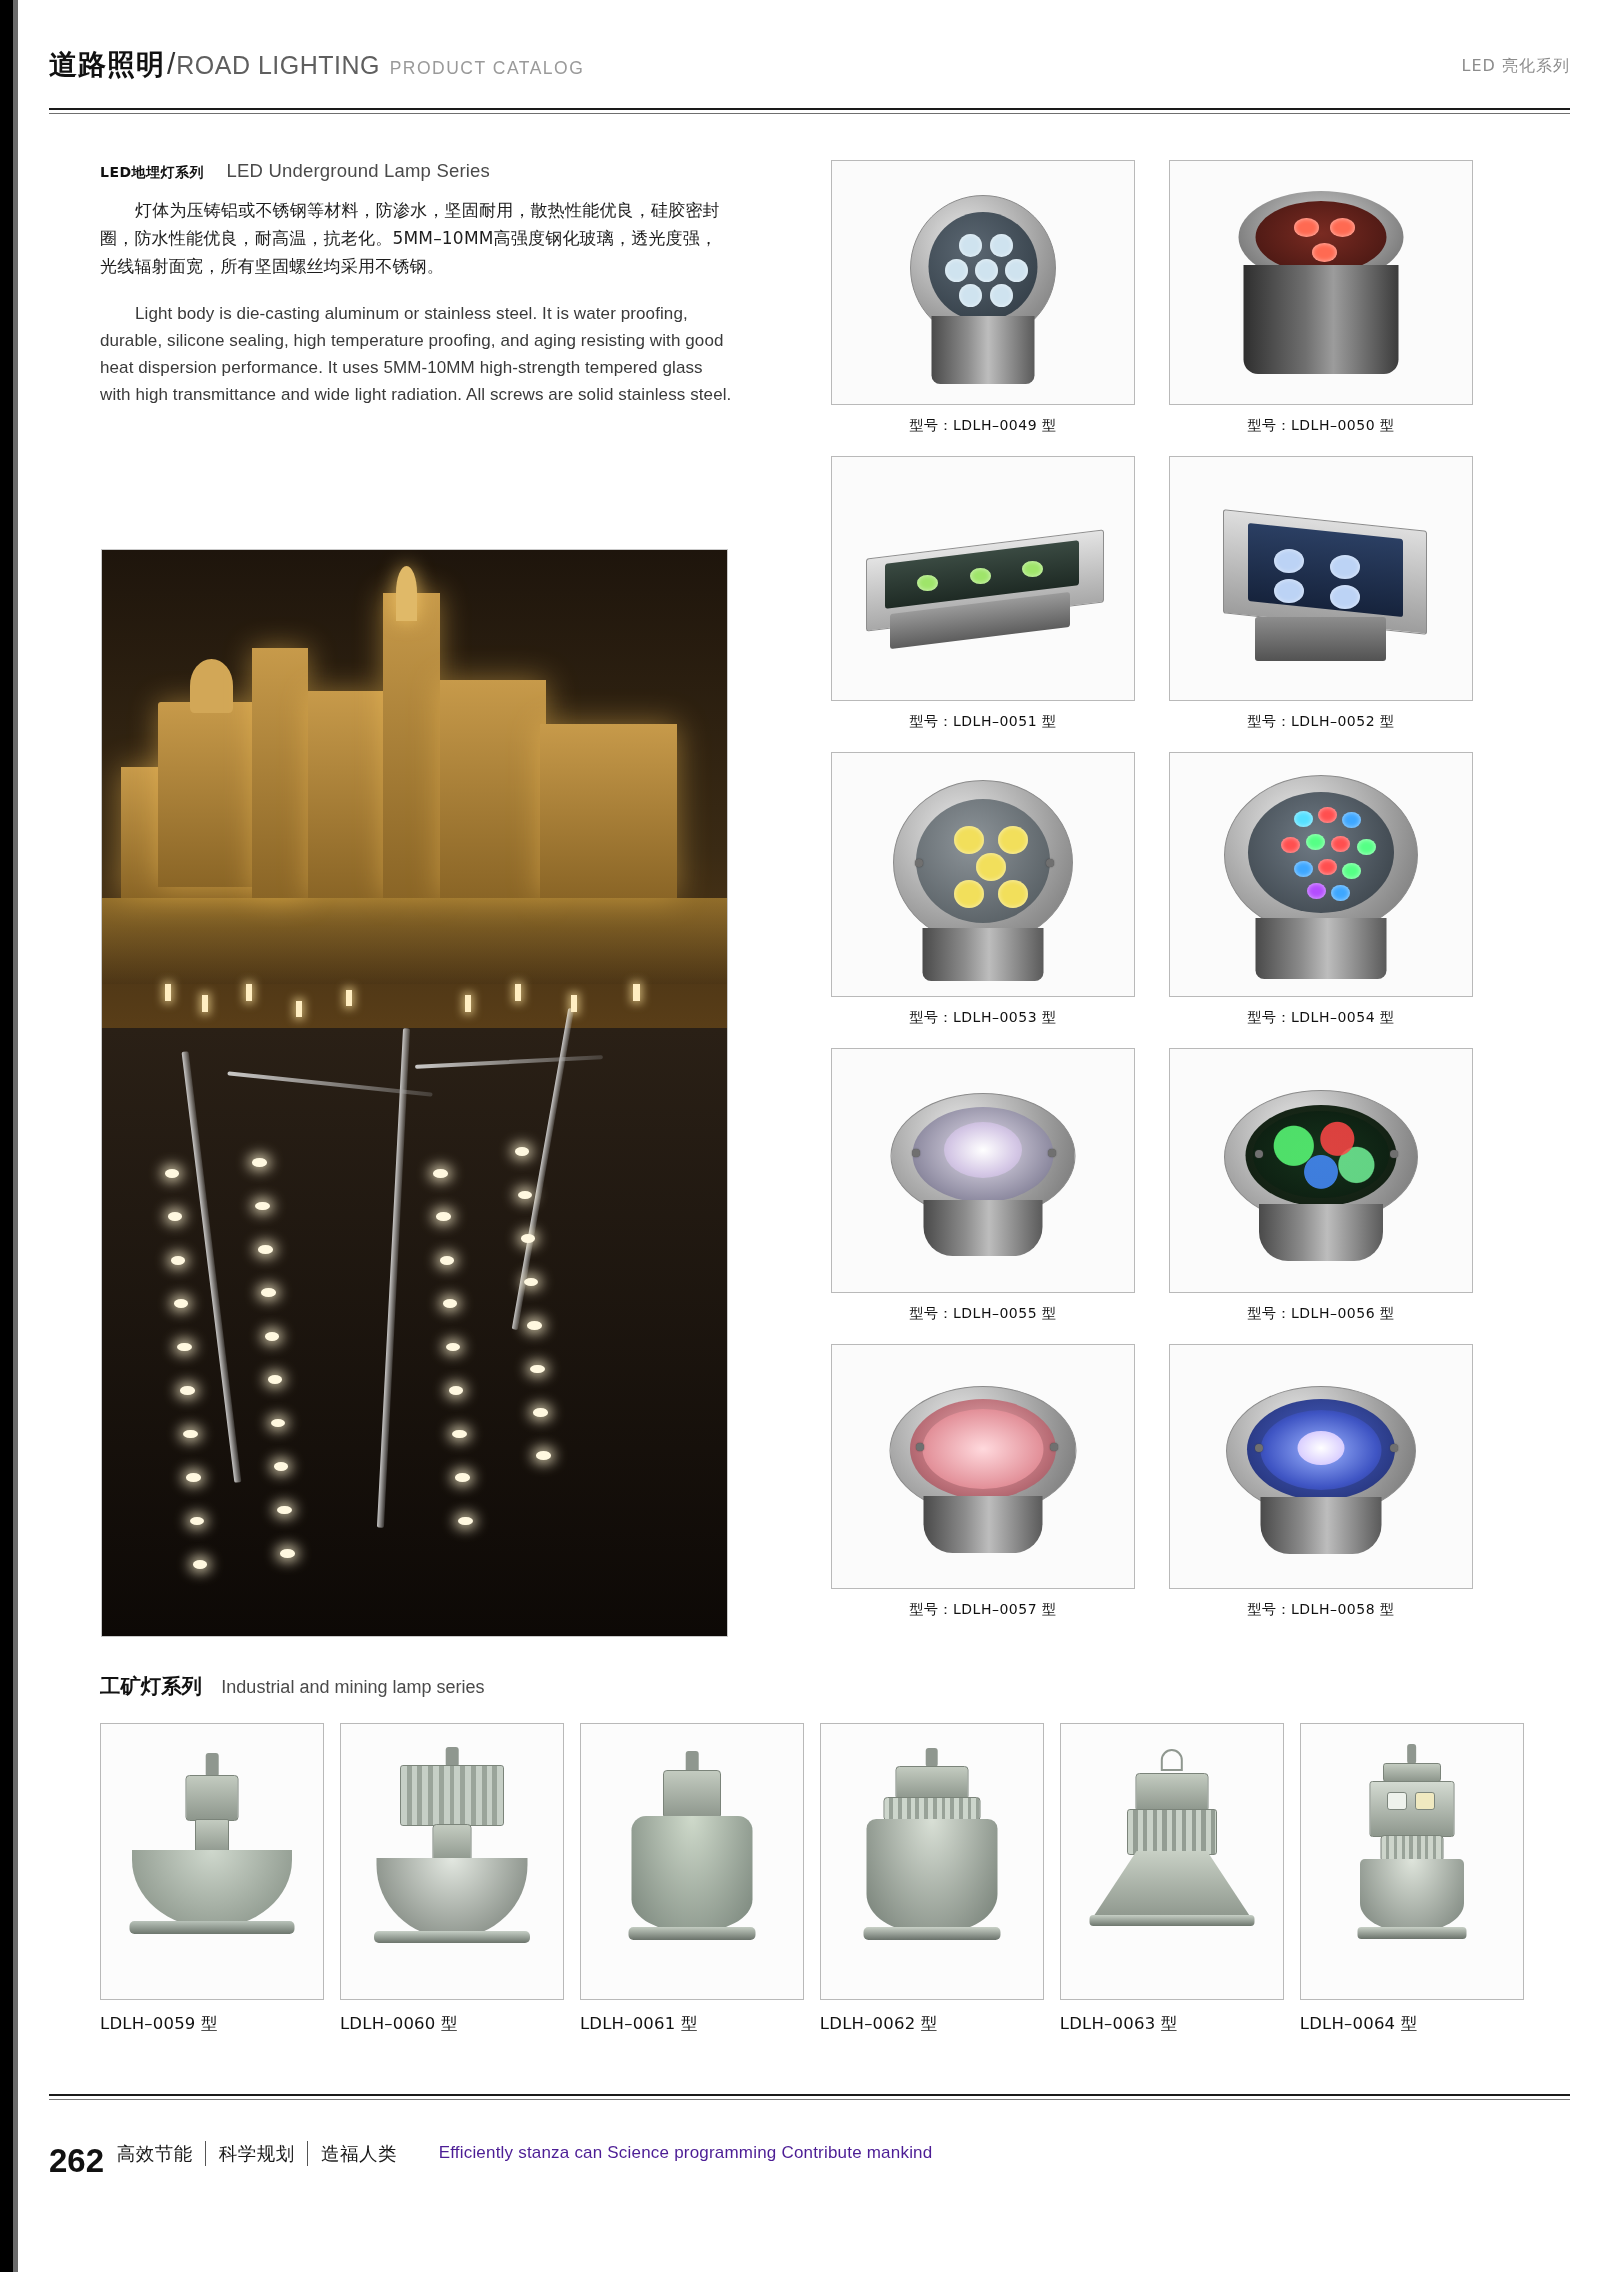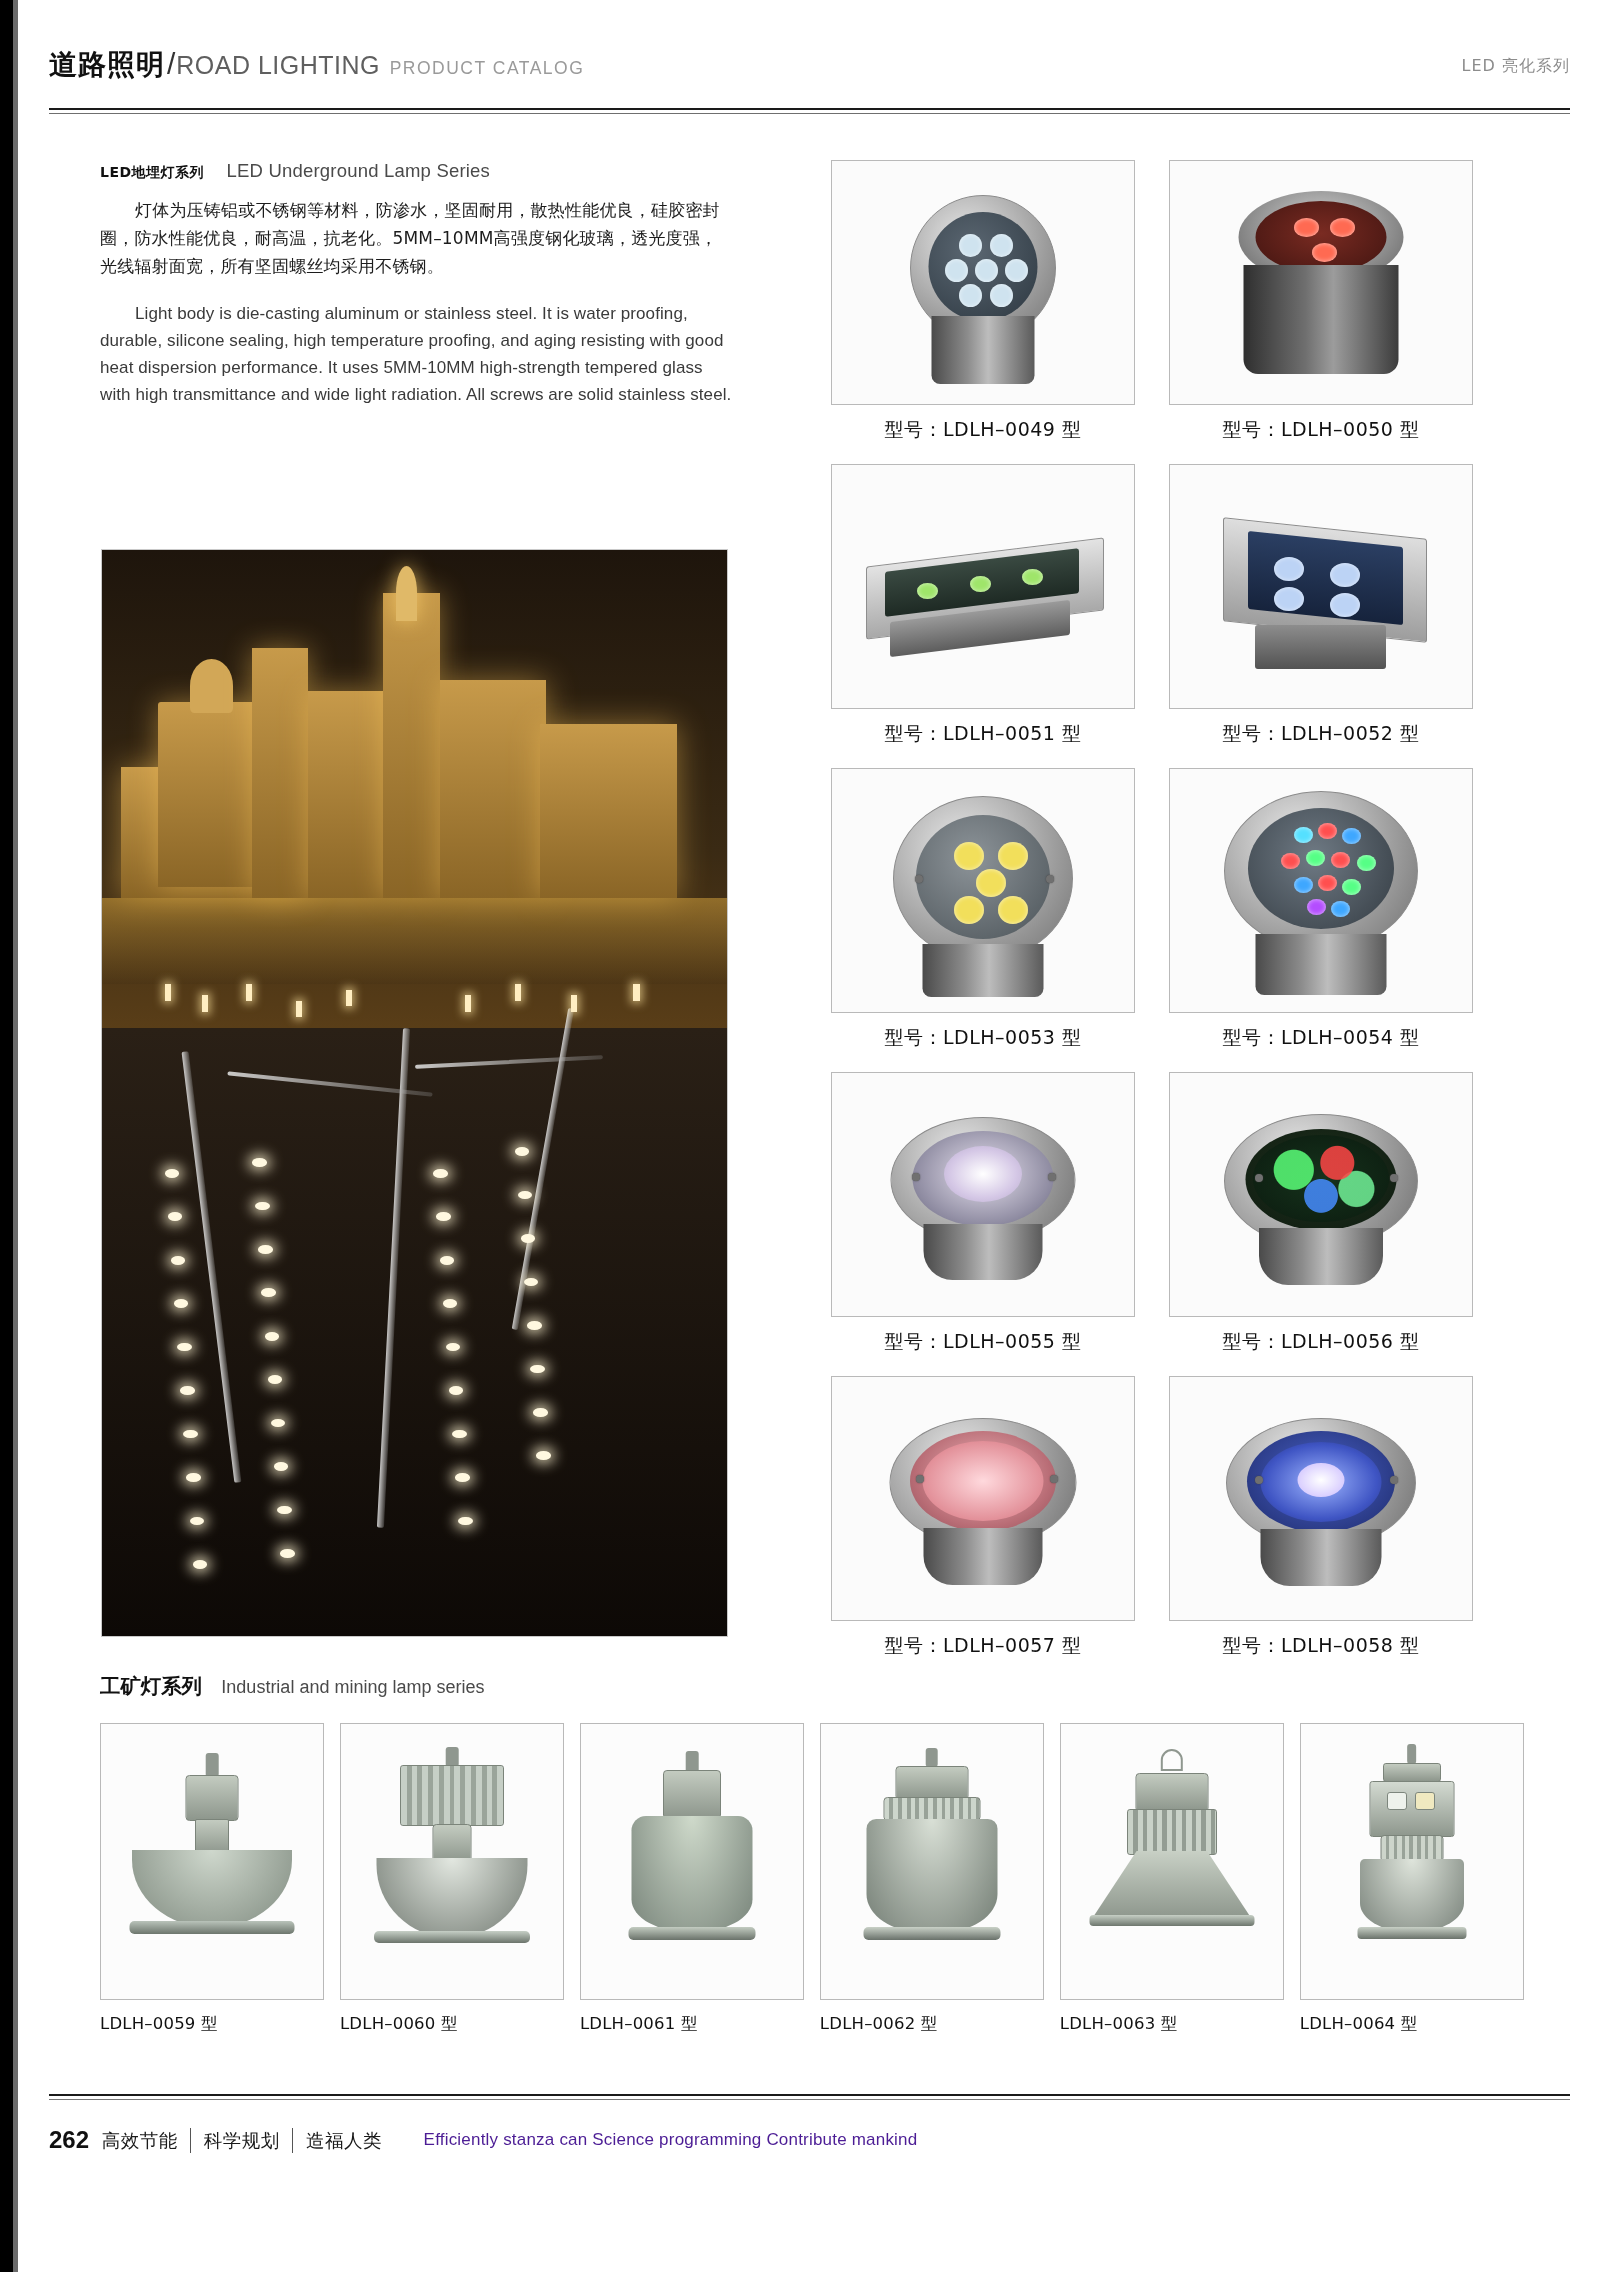--- a/index.html
+++ b/index.html
@@ -219,21 +219,21 @@
   .pcell { width: 304px; }
   .pbox {
     width: 304px; height: 245px;
     border: 0.5px solid #b9b9b9;
     background: #fbfbfb;
     position: relative;
     overflow: hidden;
   }
   .pcap {
     text-align: center;
-    font-size: 19px;
+    font-size: 14px;
     color: #111;
     margin-top: 11.7px;
     margin-bottom: 12.6px;
     letter-spacing: 0.5px;
     font-family: "DejaVu Sans", sans-serif;
   }
 
   
   .art { position: absolute; inset: 0; }
   .disc {
@@ -325,25 +325,26 @@
     background: #777;
   }
   .footer {
     position: absolute;
     left: 49px; top: 2126px;
     width: 1521px;
     display: flex;
     align-items: center;
   }
   .pageno {
-    font-size: 24px;
+    font-size: 33px;
     font-weight: bold;
     color: #111;
     margin-right: 12.6px;
     font-family: "Liberation Sans", sans-serif;
+    margin-top: 16px;
   }
   .fcn {
     font-size: 18.5px;
     color: #1a1a1a;
     font-family: "DejaVu Sans", sans-serif;
     padding: 0 12.6px;
     border-left: 1px solid #555;
     letter-spacing: 0.5px;
   }
   .fcn.first { border-left: none; padding-left: 0; }

